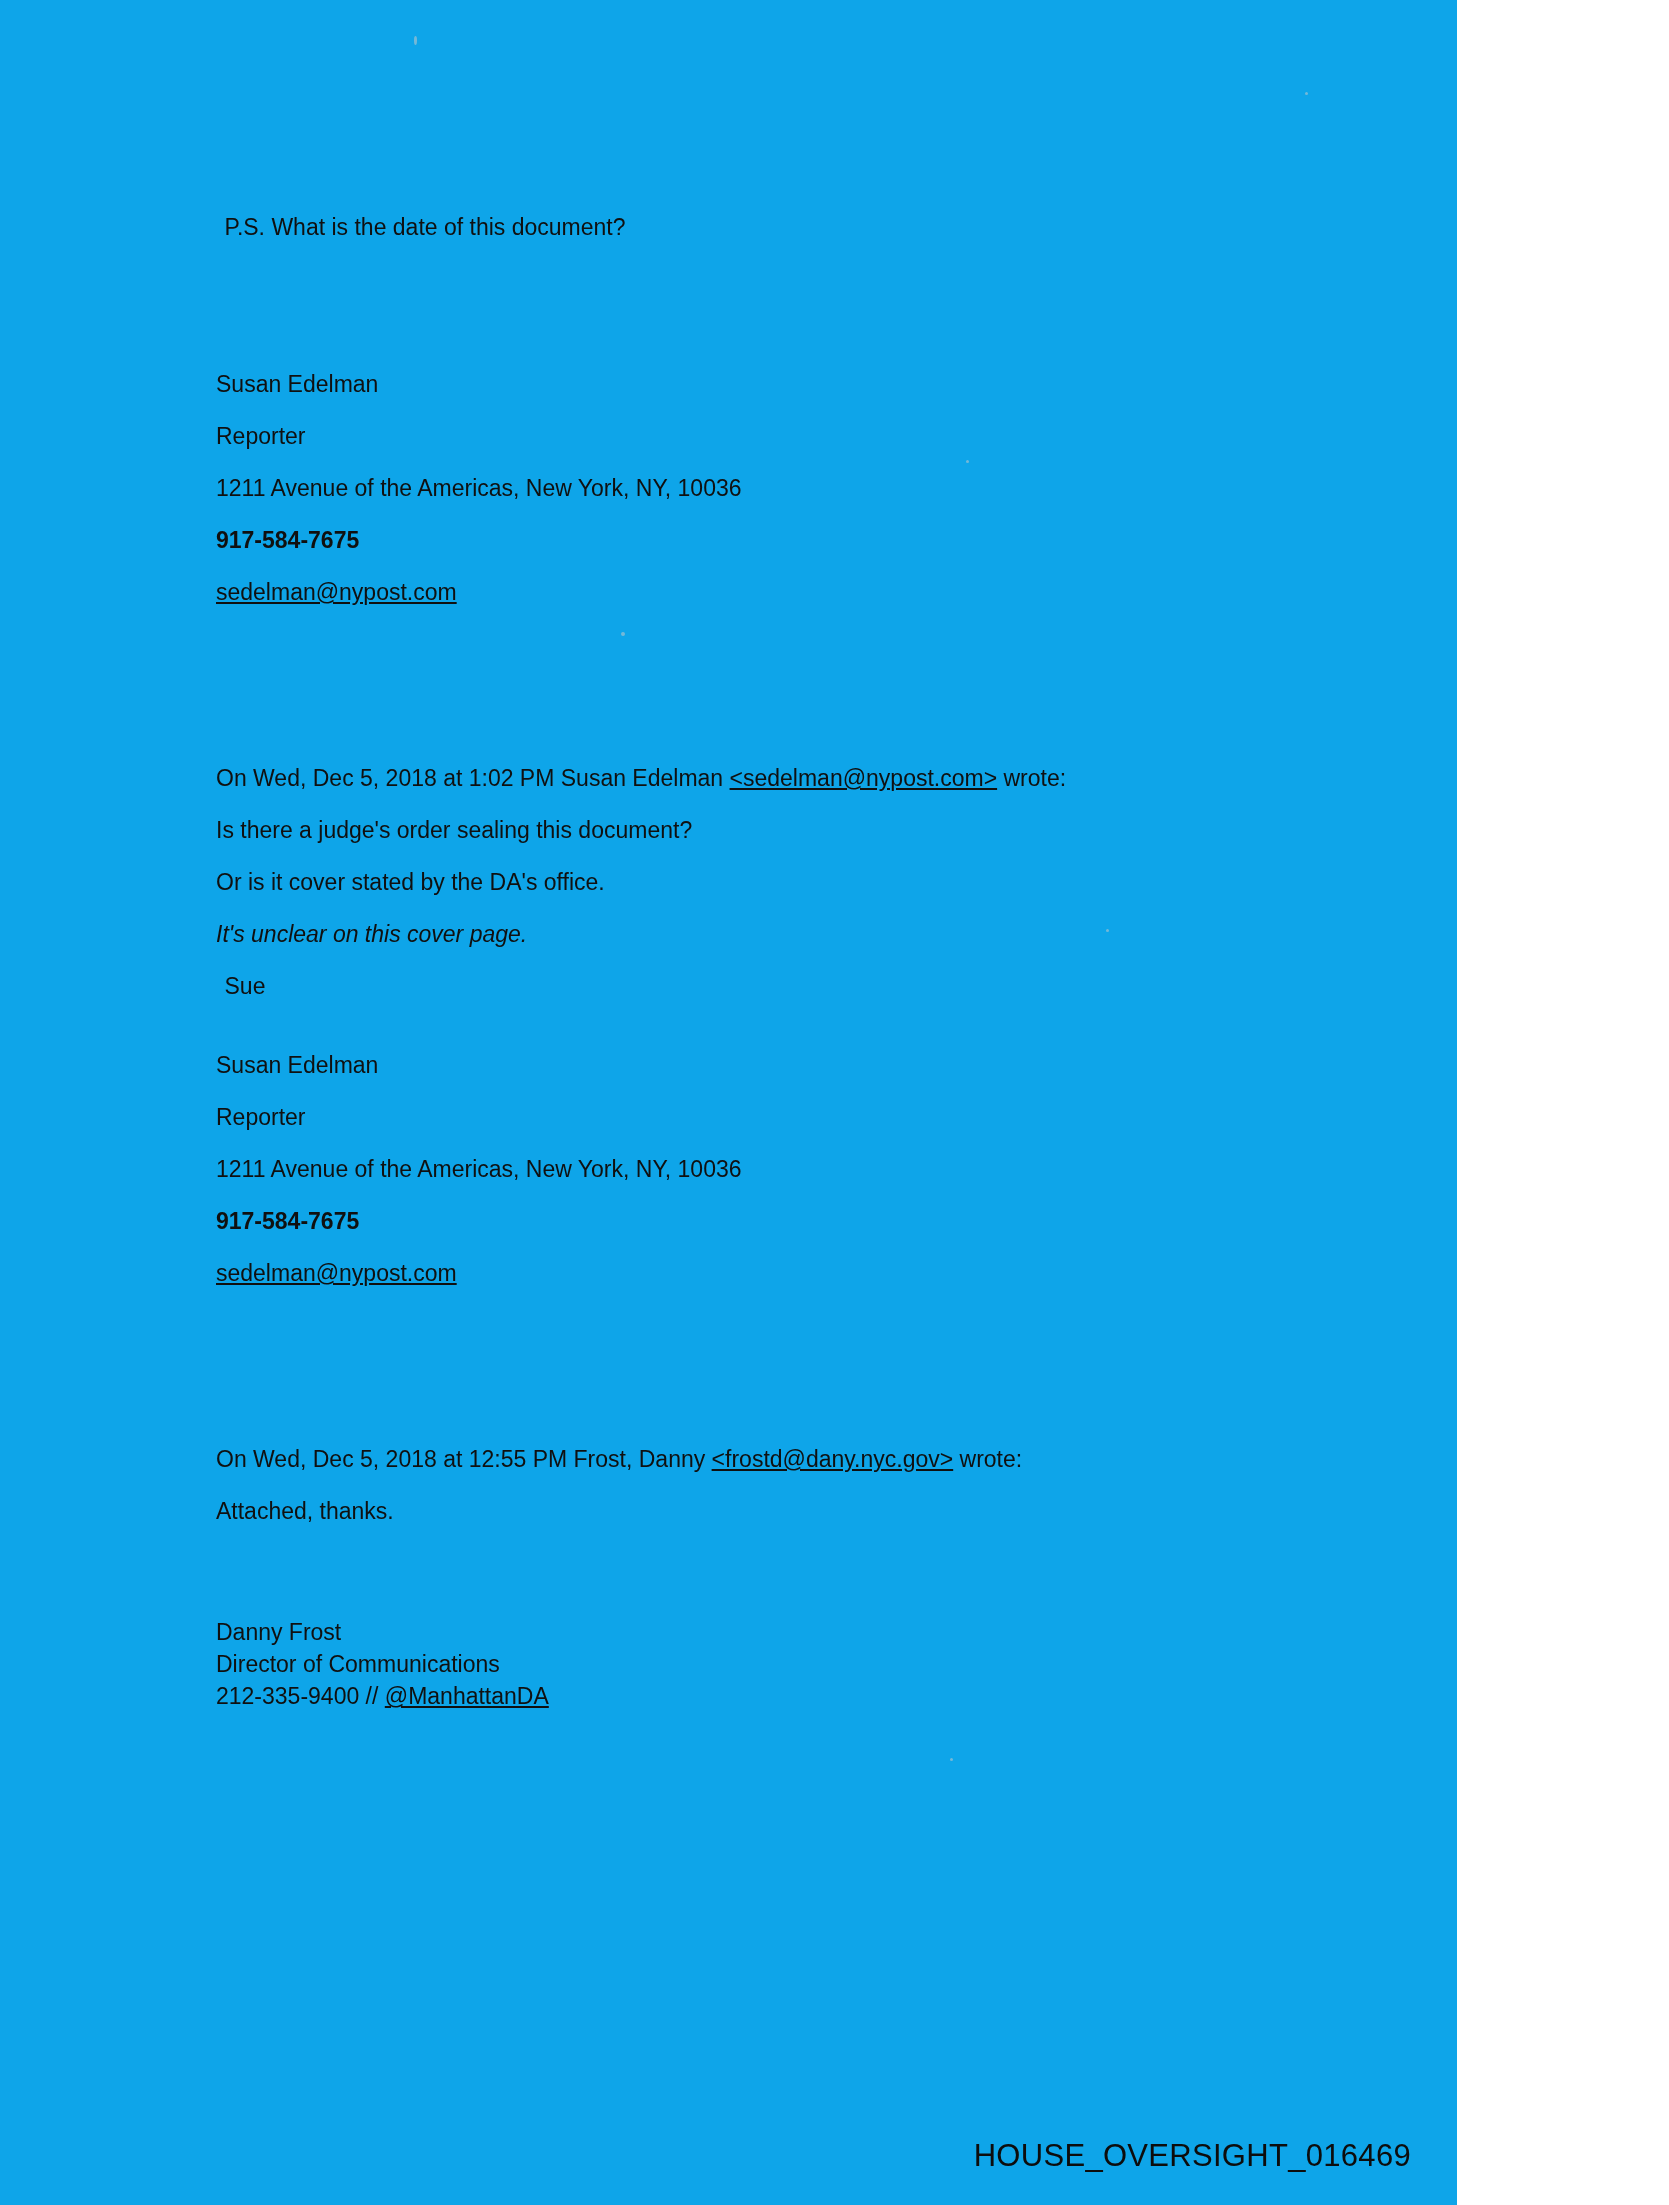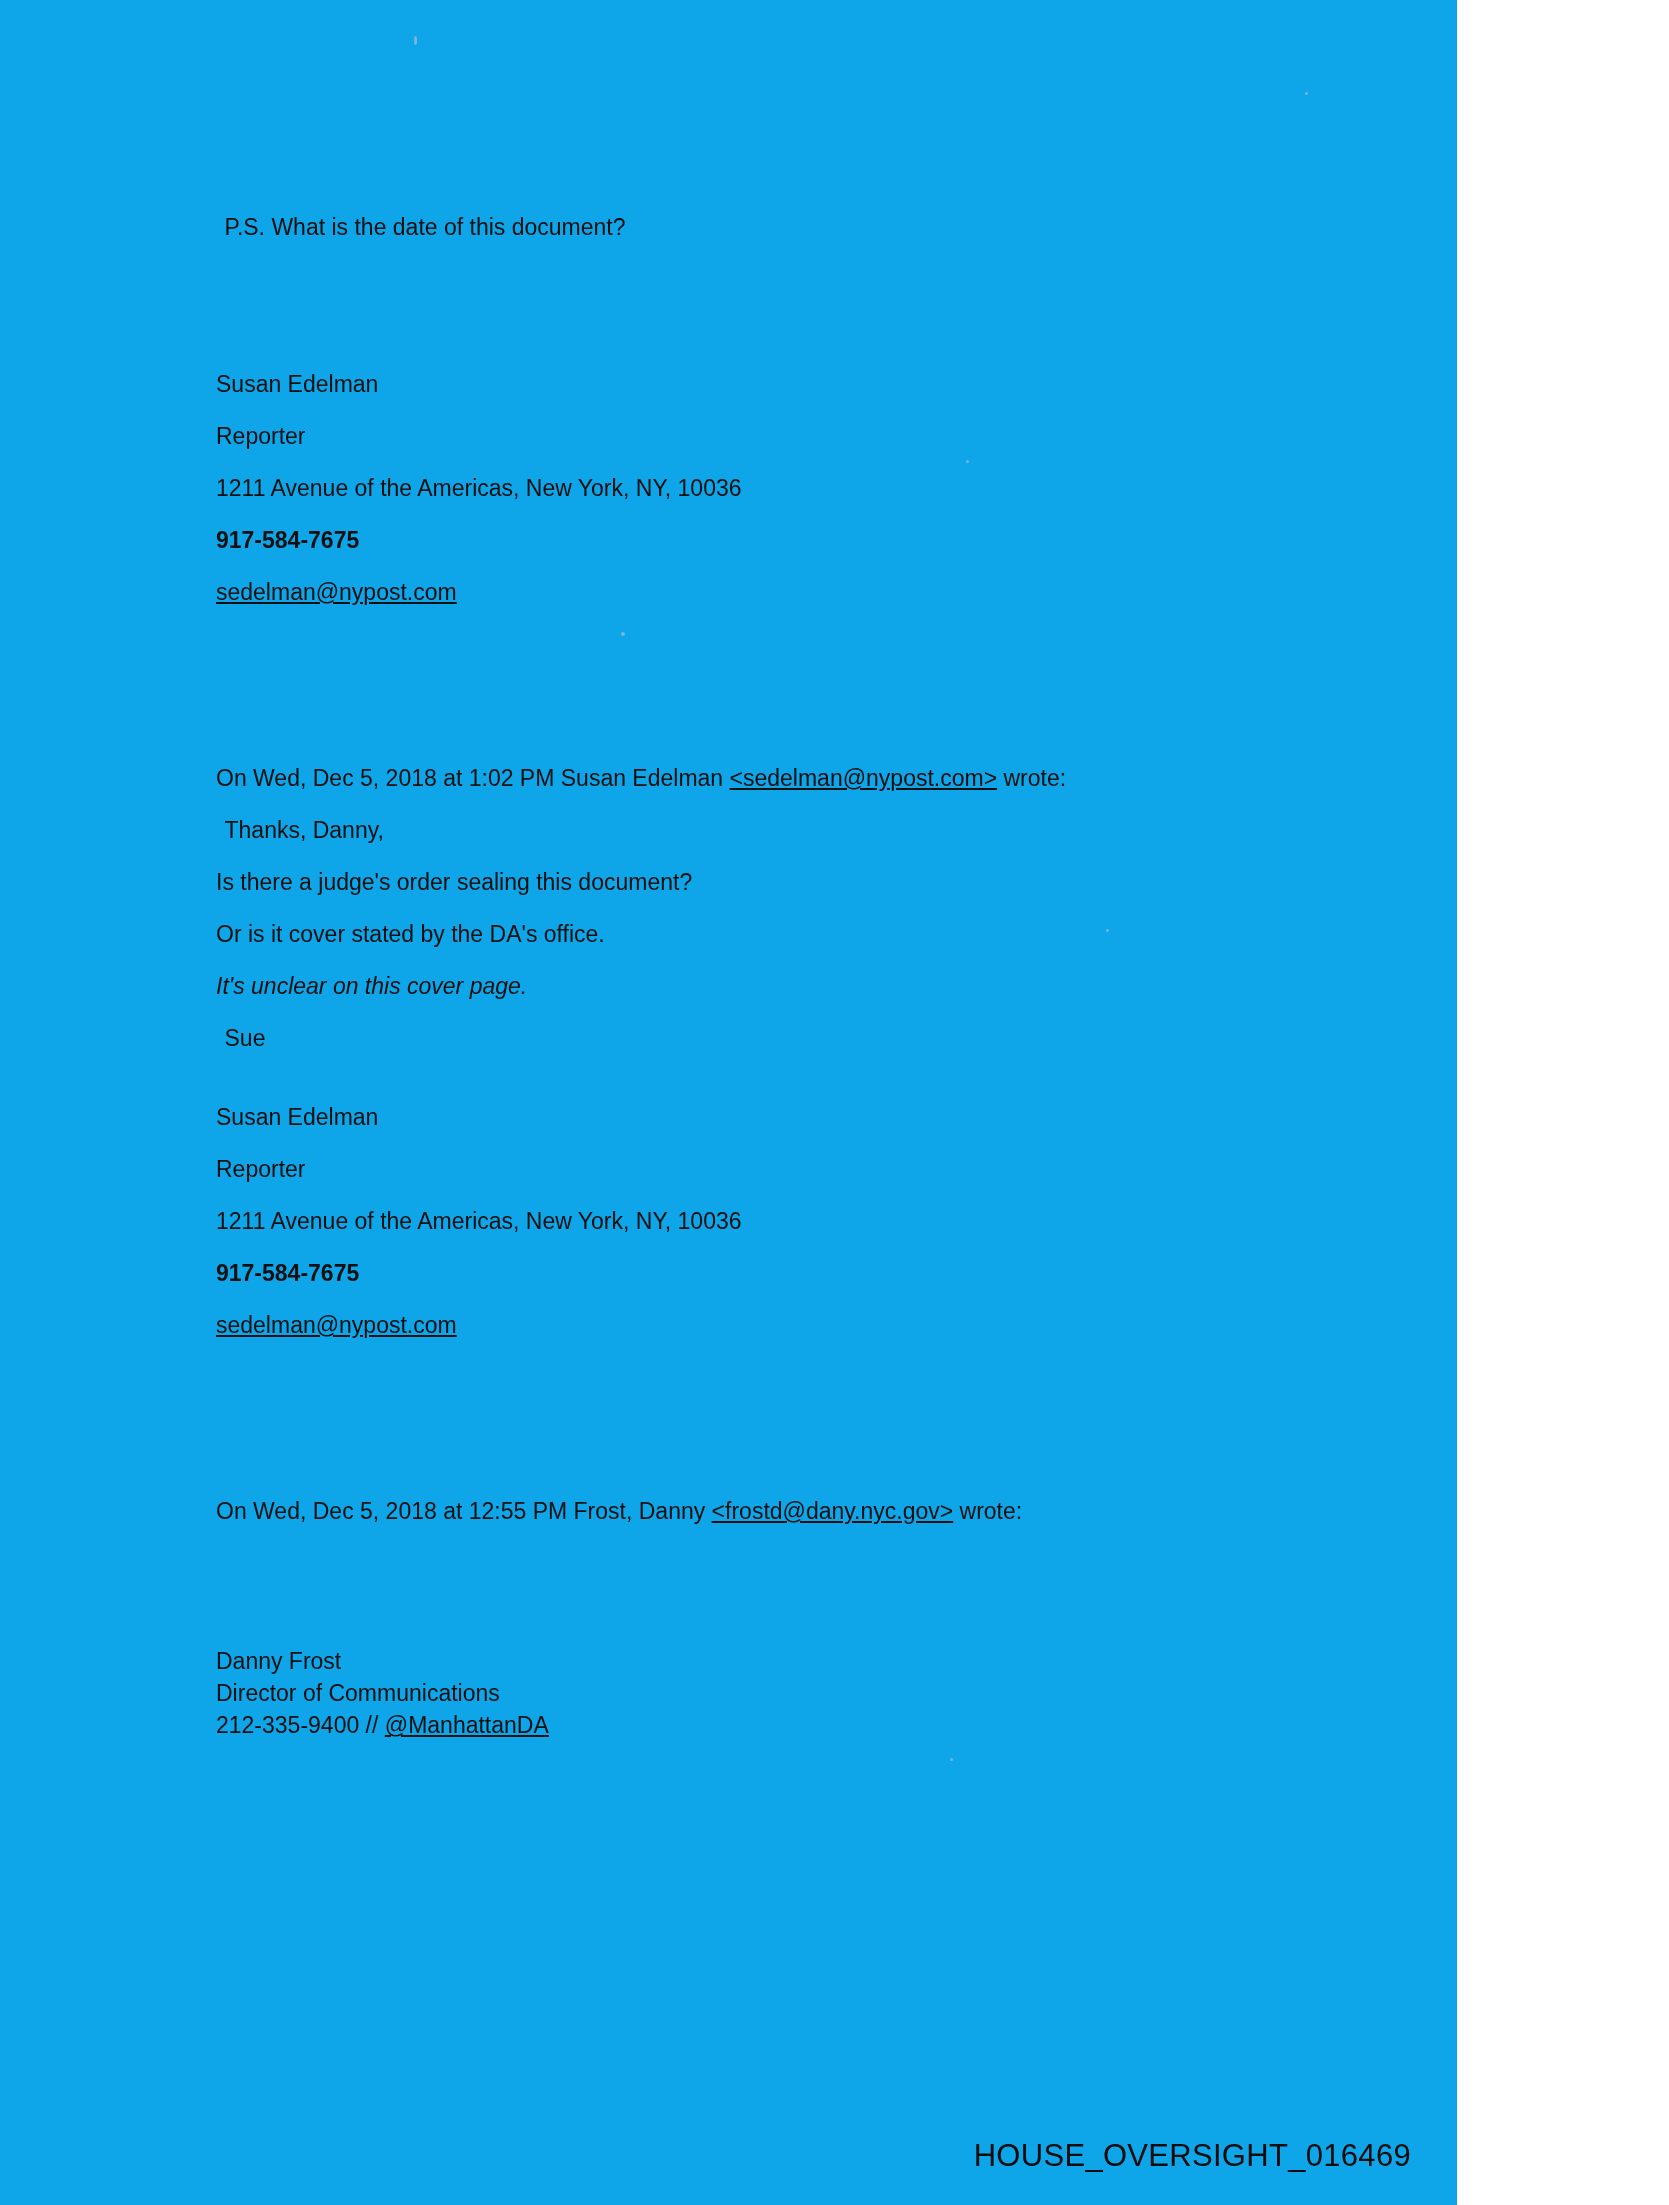--- a/index.html
+++ b/index.html
@@ -85,41 +85,41 @@
       <div class="line sig-line">Reporter</div>
       <div class="line sig-line">1211 Avenue of the Americas, New York, NY, 10036</div>
       <div class="line sig-line bold">917-584-7675</div>
       <div class="line sig-line ul">sedelman@nypost.com</div>
     </div>
 
     <div class="gap-xl"></div>
 
     <div>
       <div class="line" style="margin-bottom:29px;"><span>On Wed, Dec 5, 2018 at 1:02 PM Susan Edelman </span><span class="ul">&lt;sedelman@nypost.com&gt;</span><span> wrote:</span></div>
-      <div class="line indent" style="margin-bottom:29px;">Thanks, Danny,</div>
       <div class="line" style="margin-bottom:29px;">Is there a judge's order sealing this document?</div>
       <div class="line" style="margin-bottom:29px;">Or is it cover stated by the DA's office.</div>
       <div class="line" style="margin-bottom:29px;font-style:italic;">It's unclear on this cover page.</div>
       <div class="line indent">Sue</div>
     </div>
 
     <div class="gap-md"></div>
 
     <div>
       <div class="line sig-line">Susan Edelman</div>
       <div class="line sig-line">Reporter</div>
       <div class="line sig-line">1211 Avenue of the Americas, New York, NY, 10036</div>
       <div class="line sig-line bold">917-584-7675</div>
       <div class="line sig-line ul">sedelman@nypost.com</div>
     </div>
 
     <div class="gap-xl"></div>
 
     <div>
       <div class="line" style="margin-bottom:29px;"><span>On Wed, Dec 5, 2018 at 12:55 PM Frost, Danny </span><span class="ul">&lt;frostd@dany.nyc.gov&gt;</span><span> wrote:</span></div>
+      <div class="line">Attached, thanks.</div>
     </div>
 
     <div class="gap-lg"></div>
 
     <div class="tight">
       <div class="line">Danny Frost</div>
       <div class="line">Director of Communications</div>
       <div class="line"><span>212-335-9400 // </span><span class="ul">@ManhattanDA</span></div>
     </div>
 

